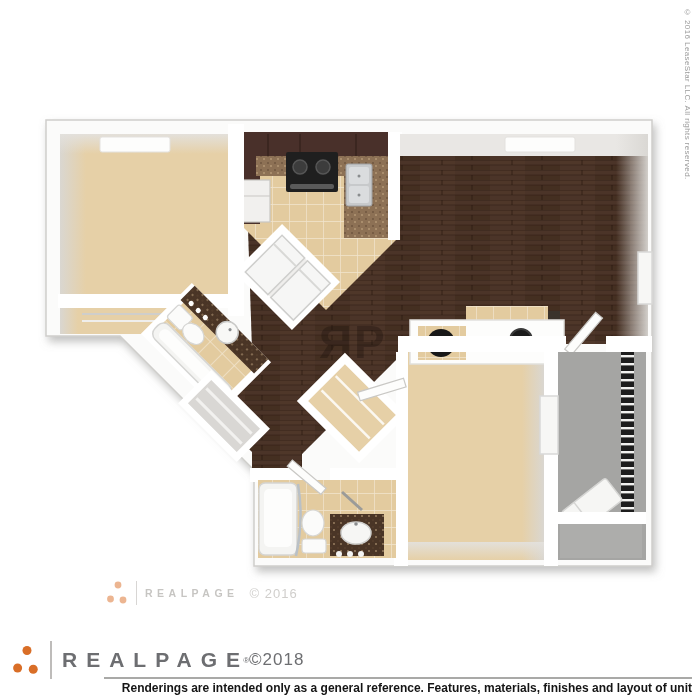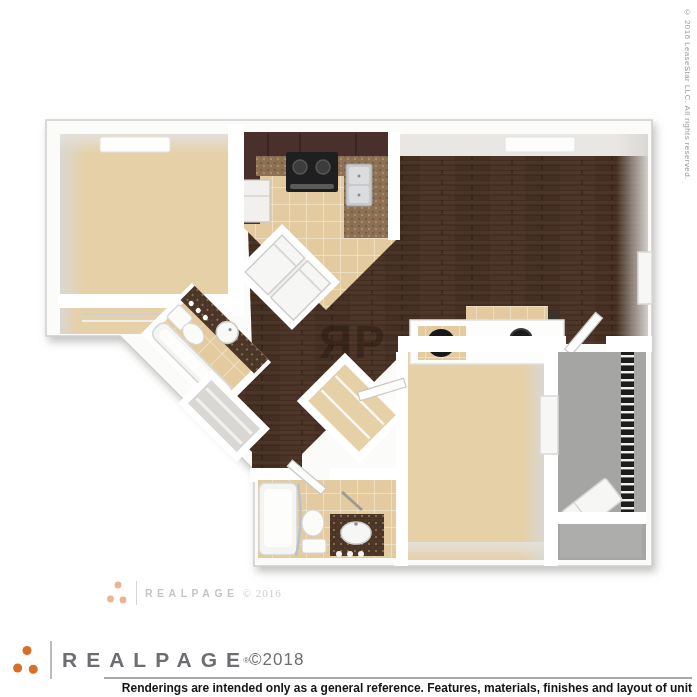--- a/index.html
+++ b/index.html
@@ -13,21 +13,21 @@
           font-family:"Liberation Sans",sans-serif;}
   .plan-svg{position:absolute;left:0;top:0;}
   .wood{fill:var(--wood);} .tile{fill:var(--tile);} .carpet{fill:var(--carpet);}
   .granite{fill:var(--granite);} .granited{fill:var(--granite-dark);} .cab{fill:var(--cabinet);}
   .wall{fill:#ffffff;}
   #side-copyright{position:absolute;top:8px;right:5px;writing-mode:vertical-rl;
       font-size:8px;color:#9b9b9b;letter-spacing:.4px;}
   #plan-watermark{position:absolute;left:106px;top:580px;display:flex;align-items:center;opacity:.85;}
   #plan-watermark .divider{width:1px;height:24px;background:#d2d0cd;margin:0 8px 0 6px;}
   #plan-watermark .wm-text{font-size:10.5px;color:#bdbbb8;letter-spacing:4.5px;font-weight:bold;}
-  #plan-watermark .wm-year{font-size:11px;color:#c8c6c3;margin-left:4px;letter-spacing:1px;font-family:Liberation Serif, serif;}
+  #plan-watermark .wm-year{font-size:13px;color:#c8c6c3;margin-left:11px;letter-spacing:1px;}
   #brand-footer{position:absolute;left:12px;top:641px;display:flex;align-items:center;}
   #brand-footer .divider{width:2px;height:38px;background:#bebcba;margin:0 10px 0 8px;}
   .brand-wordmark{font-size:21px;font-weight:bold;color:var(--brand-gray);letter-spacing:9px;}
   .brand-reg{font-size:8px;color:var(--brand-gray);vertical-align:top;margin-left:-6px;}
   .brand-year{font-size:17px;color:var(--brand-gray);letter-spacing:1px;}
   #footer-line{position:absolute;left:104px;top:677px;width:588px;height:2px;background:#a9a9a7;}
   #disclaimer{position:absolute;left:104px;top:681px;width:588px;text-align:right;
       font-size:12px;font-weight:bold;color:#151515;}
 </style>
 </head>

